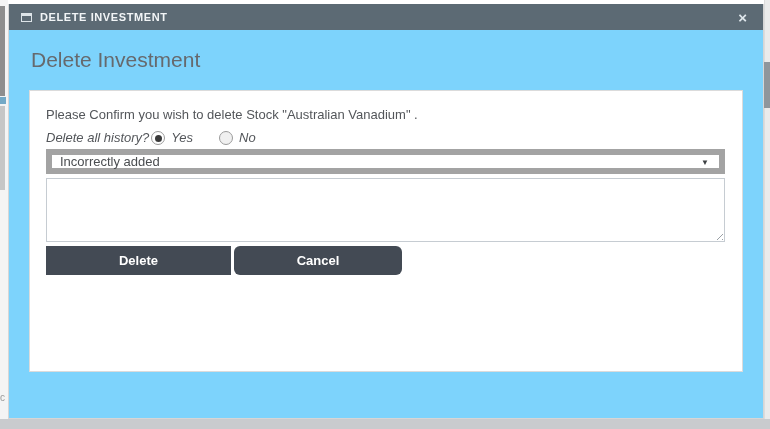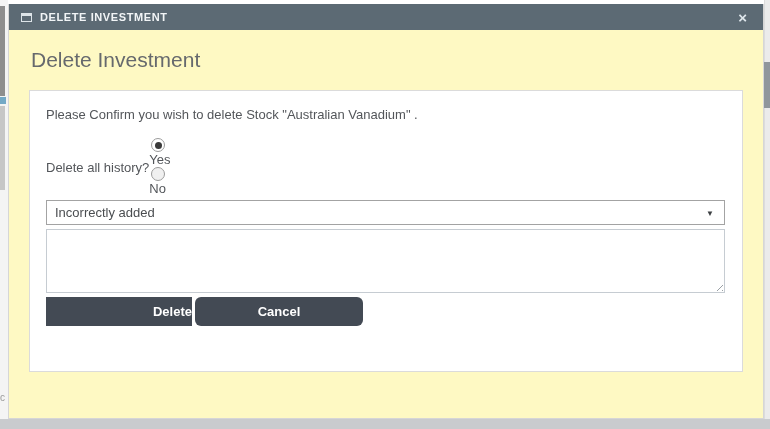--- a/index.html
+++ b/index.html
@@ -15,21 +15,21 @@
   .bg-left-speck { position:absolute; left:0; top:97px; width:6px; height:7px; background:#74a9c6; }
   .bg-left-bar2 { position:absolute; left:0; top:106px; width:5px; height:84px; background:#c6c6c6; }
   .bg-left-char { position:absolute; left:0; top:392px; font-size:10px; color:#9a9a9a; }
   .bg-bottom-strip { position:absolute; left:0; top:419px; width:770px; height:10px; background:#c9cbce; }
   .bg-scroll-strip { position:absolute; left:764px; top:0; width:6px; height:419px; background:#ebebeb; border-left:1px solid #dcdcdc; }
   .bg-scroll-thumb { position:absolute; left:764px; top:62px; width:6px; height:46px; background:#8f969c; }
 
   
   .modal {
     position:absolute; left:8px; top:4px; width:756px; height:415px;
-    background:#fef9c3; border:1px solid #d6d6d6; border-top:none;
+    background:#7dd3fc; border:1px solid #d6d6d6; border-top:none;
   }
   .modal-header {
     position:absolute; left:0; top:0; width:100%; height:26px;
     background:#5c6a74; display:flex; align-items:center; padding:0 12px;
   }
   .win-icon {
     width:11px; height:9px; border:1px solid #dde4e8; border-top:3px solid #dde4e8;
     display:inline-block; margin-right:8px; flex:0 0 auto;
   }
   .modal-title {
@@ -42,35 +42,35 @@
   .modal-heading {
     position:absolute; left:22px; top:44px;
     font-size:21px; color:#66696d; font-weight:400;
   }
   .panel {
     position:absolute; left:20px; top:86px; width:714px; height:282px;
     border:1px solid #dbdbdb; background:#ffffff; padding:16px 16px 0 16px;
     font-size:13px; color:#53565a;
   }
   .confirm-text { margin-top:0; color:#53565a; }
-  .radio-row { margin-top:16px; display:flex; align-items:center; color:#53565a; }
-  .radio-group { display:flex; align-items:flex-start;flex-direction:column; }
+  .radio-row { margin-top:8px; display:flex; align-items:center; color:#53565a;font-style:italic; }
+  .radio-group { display:flex; align-items:flex-end; }
   .radio {
     width:14px; height:14px; border-radius:50%; border:1px solid #9b9b9b;
     background:#ffffff; display:inline-flex; align-items:center; justify-content:center;
     margin:0 6px 0 2px; flex:0 0 auto; cursor:pointer;
   }
   .radio.checked::after {
     content:""; width:7px; height:7px; border-radius:50%; background:#3a3a3a;
   }
   .radio.unchecked { background:#f0f0f0; }
   .radio-label { margin-right:24px; cursor:default; }
   .field-label { margin-top:19px; color:#53565a; }
   .select-box {
-    margin-top:4px; width:679px; height:25px; border:1px solid #a3a3a3;
+    margin-top:4px; width:679px; height:25px; border:6px solid #a3a3a3;
     background:#ffffff; display:flex; align-items:center; padding:0 8px;
     color:#4a4d50; cursor:pointer; position:relative;
   }
   .select-arrow {
     position:absolute; right:10px; top:50%; transform:translateY(-50%);
     font-size:8px; color:#3d4043;
   }
   .notes-label { margin-top:14px; color:#53565a; }
   .textarea-wrap { position:relative; margin-top:4px; width:679px; height:64px; }
   .notes-area {
@@ -81,21 +81,21 @@
   .resize-handle {
     position:absolute; right:2px; bottom:2px; width:10px; height:10px; pointer-events:none;
     background:repeating-linear-gradient(135deg, transparent 0 2.5px, #9aa0a5 2.5px 3.5px);
     clip-path:polygon(100% 0, 100% 100%, 0 100%);
   }
   .button-row { margin-top:4px; display:flex; }
   .btn {
     height:29px; background:#434a54; color:#ffffff; font-weight:bold;
     font-size:13px; border:none; cursor:pointer; font-family:"Liberation Sans", sans-serif;
   }
-  .btn-delete { width:146px; margin-right:3px;text-align:right; }
+  .btn-delete { width:185px; margin-right:3px; }
   .btn-cancel { width:168px;border-radius:6px; }
 </style>
 </head>
 <body>
 
 <div class="viewport">
 
   <div class="bg-left-sliver">
     <div class="bg-left-bar1"></div>
     <div class="bg-left-speck"></div>

